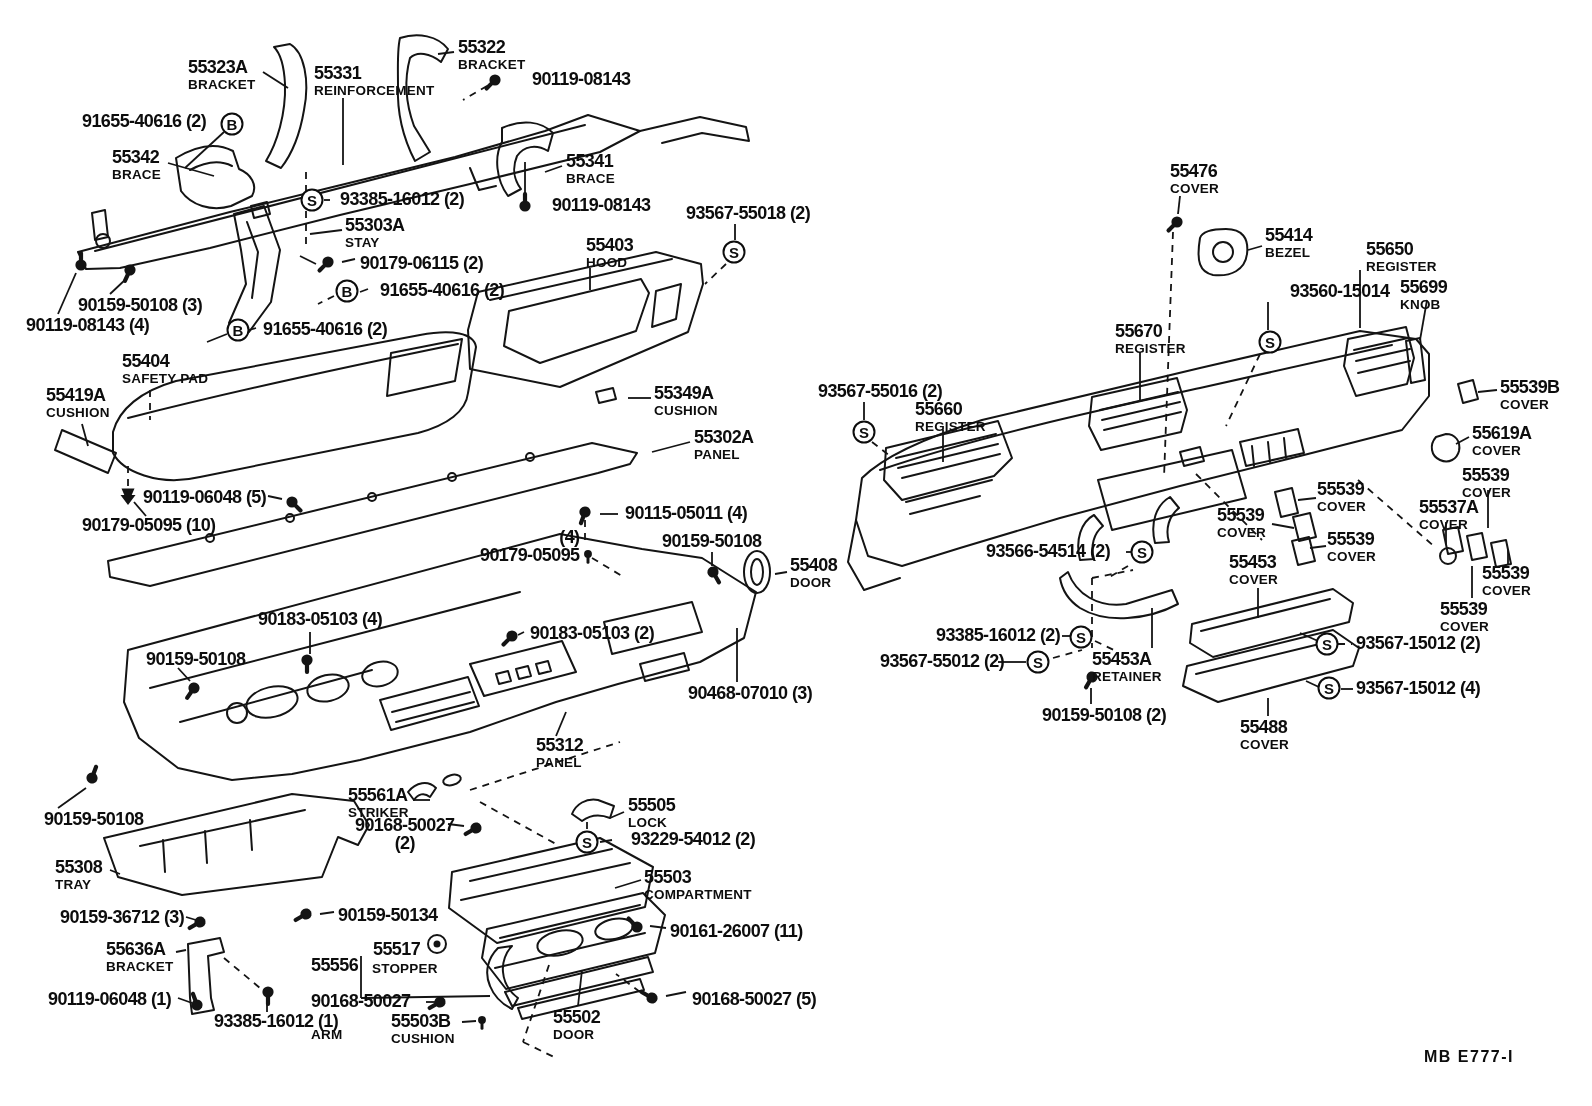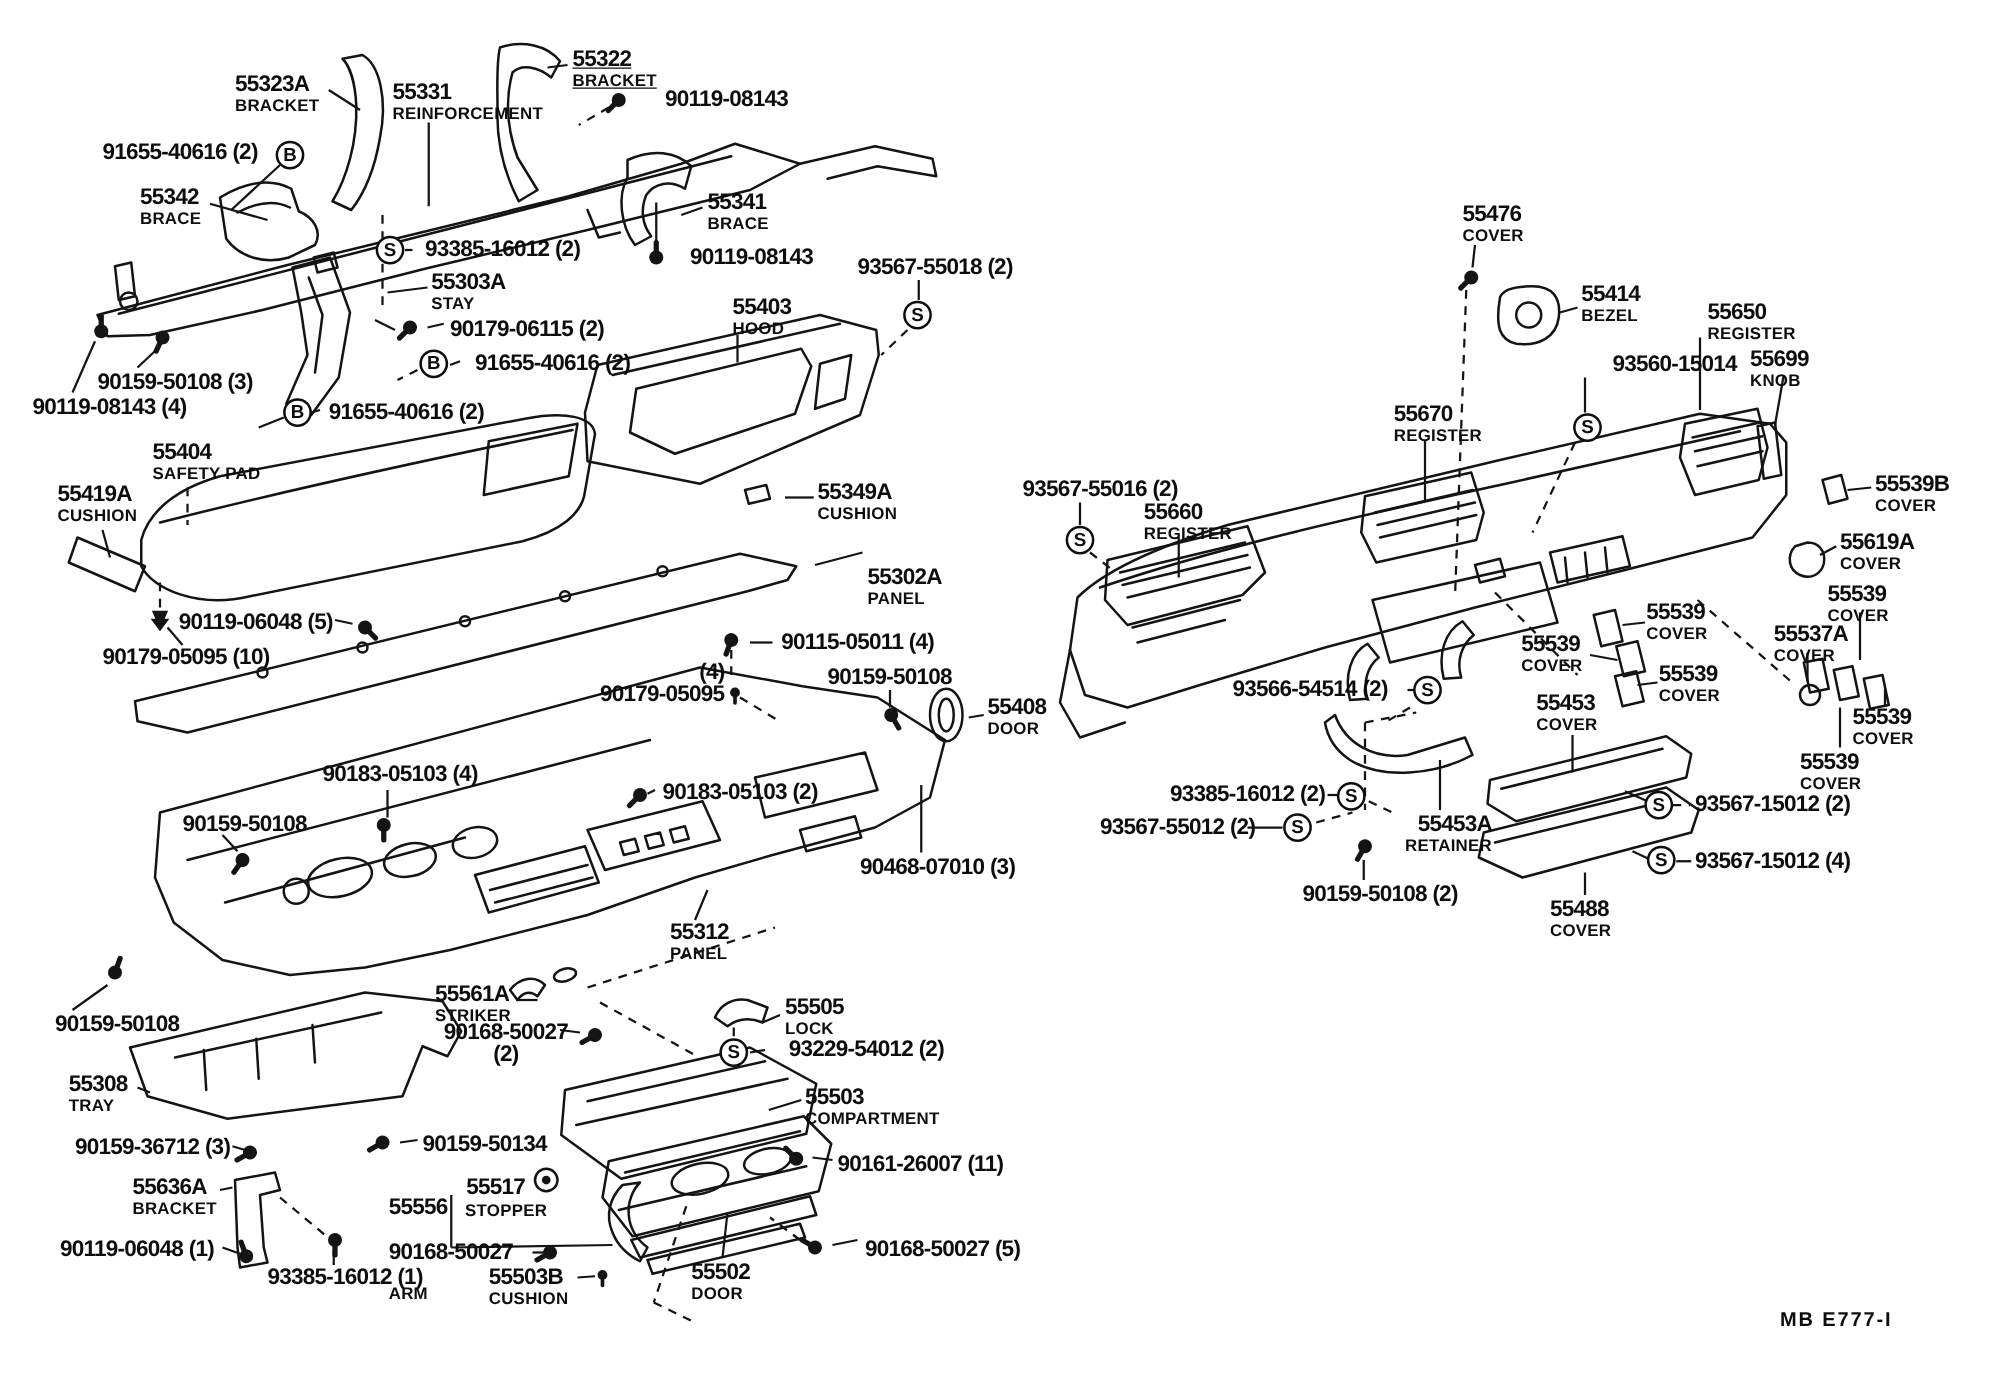--- a/index.html
+++ b/index.html
@@ -284,21 +284,21 @@
 
   <div id="label-layer">
       <div class="lbl" style="left: 188px; top: 58px;">
         <div class="num">55323A</div>
         <div class="nm">BRACKET</div>
       </div>
       <div class="lbl" style="left: 314px; top: 64px;">
         <div class="num">55331</div>
         <div class="nm">REINFORCEMENT</div>
       </div>
-      <div class="lbl" style="left: 458px; top: 38px; text-decoration: underline;">
+      <div class="lbl" style="left: 458px; top: 38px;">
         <div class="num">55322</div>
         <div class="nm">BRACKET</div>
       </div>
       <div class="lbl" style="left: 532px; top: 70px;">
         <div class="num">90119-08143</div>
       </div>
       <div class="lbl" style="left: 82px; top: 112px;">
         <div class="num">91655-40616 (2)</div>
       </div>
       <div class="lbl" style="left: 112px; top: 148px;">
@@ -346,21 +346,21 @@
         <div class="nm">SAFETY PAD</div>
       </div>
       <div class="lbl" style="left: 46px; top: 386px;">
         <div class="num">55419A</div>
         <div class="nm">CUSHION</div>
       </div>
       <div class="lbl" style="left: 654px; top: 384px;">
         <div class="num">55349A</div>
         <div class="nm">CUSHION</div>
       </div>
-      <div class="lbl" style="left: 694px; top: 428px; margin-top: 24px;">
+      <div class="lbl" style="left: 694px; top: 428px;">
         <div class="num">55302A</div>
         <div class="nm">PANEL</div>
       </div>
       <div class="lbl" style="left: 143px; top: 488px;">
         <div class="num">90119-06048 (5)</div>
       </div>
       <div class="lbl" style="left: 82px; top: 516px;">
         <div class="num">90179-05095 (10)</div>
       </div>
       <div class="lbl" style="left: 625px; top: 504px;">
@@ -536,21 +536,21 @@
       </div>
       <div class="lbl" style="left: 986px; top: 542px;">
         <div class="num">93566-54514 (2)</div>
       </div>
       <div class="lbl" style="left: 936px; top: 626px;">
         <div class="num">93385-16012 (2)</div>
       </div>
       <div class="lbl" style="left: 880px; top: 652px;">
         <div class="num">93567-55012 (2)</div>
       </div>
-      <div class="lbl" style="left: 1124px; top: 650px; text-align: right;">
+      <div class="lbl" style="left: 1092px; top: 650px;">
         <div class="num">55453A</div>
         <div class="nm">RETAINER</div>
       </div>
       <div class="lbl" style="left: 1356px; top: 634px;">
         <div class="num">93567-15012 (2)</div>
       </div>
       <div class="lbl" style="left: 1356px; top: 679px;">
         <div class="num">93567-15012 (4)</div>
       </div>
       <div class="lbl" style="left: 1042px; top: 706px;">

